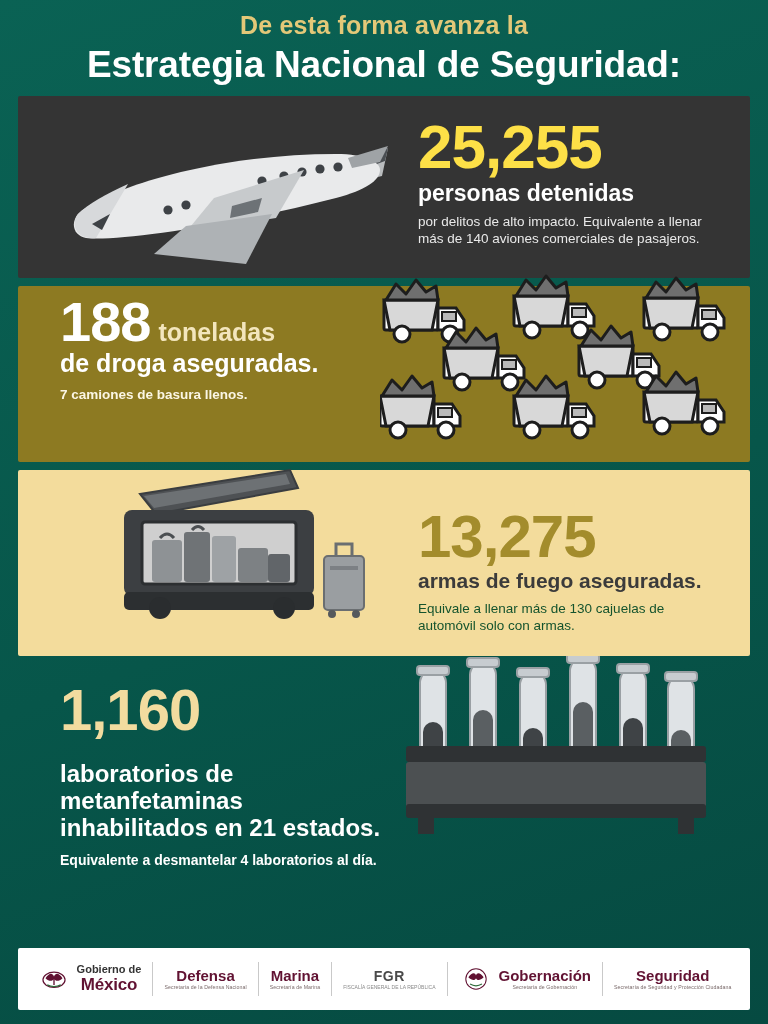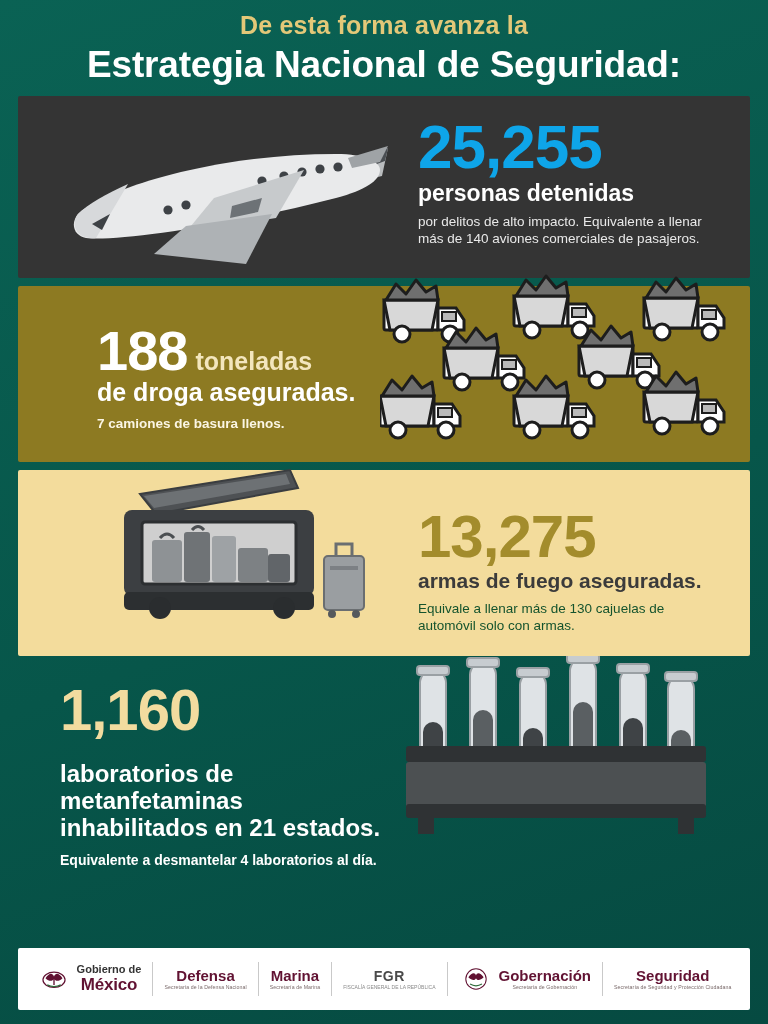--- a/index.html
+++ b/index.html
@@ -68,39 +68,38 @@
     line-height: 1.25;
   }
 
   
   .p1-text {
     position: absolute;
     left: 400px;
     top: 22px;
     width: 310px;
   }
-  .p1-text .stat-num { color: #0ea5e9; font-size: 62px; }
+  .p1-text .stat-num { color: #fde047; font-size: 62px; }
   .p1-text .stat-sub { color: #ffffff; font-size: 23px; margin-top: 4px; }
   .p1-text .stat-desc { color: #e9e9e9; font-size: 13.5px; margin-top: 7px; }
 
   .plane-wrap {
     position: absolute;
     left: 18px;
     top: 18px;
     width: 370px;
     height: 150px;
   }
 
   
   .p2-text {
     position: absolute;
     left: 42px;
-    top: 38px;
+    top: 9px;
     width: 340px;
-    margin-left: 37px;
   }
   .p2-text .stat-num { color: #ffffff; font-size: 56px; display: inline-block; }
   .p2-text .num-unit { color: #f3e6bd; font-size: 25px; font-weight: bold; margin-left: 8px; }
   .p2-text .stat-sub { color: #ffffff; font-size: 25px; margin-top: 0px; }
   .p2-text .stat-desc { color: #fbf6e4; font-size: 13.5px; margin-top: 10px; }
   .trucks-wrap {
     position: absolute;
     right: -10px;
     top: -12px;
     width: 380px;

